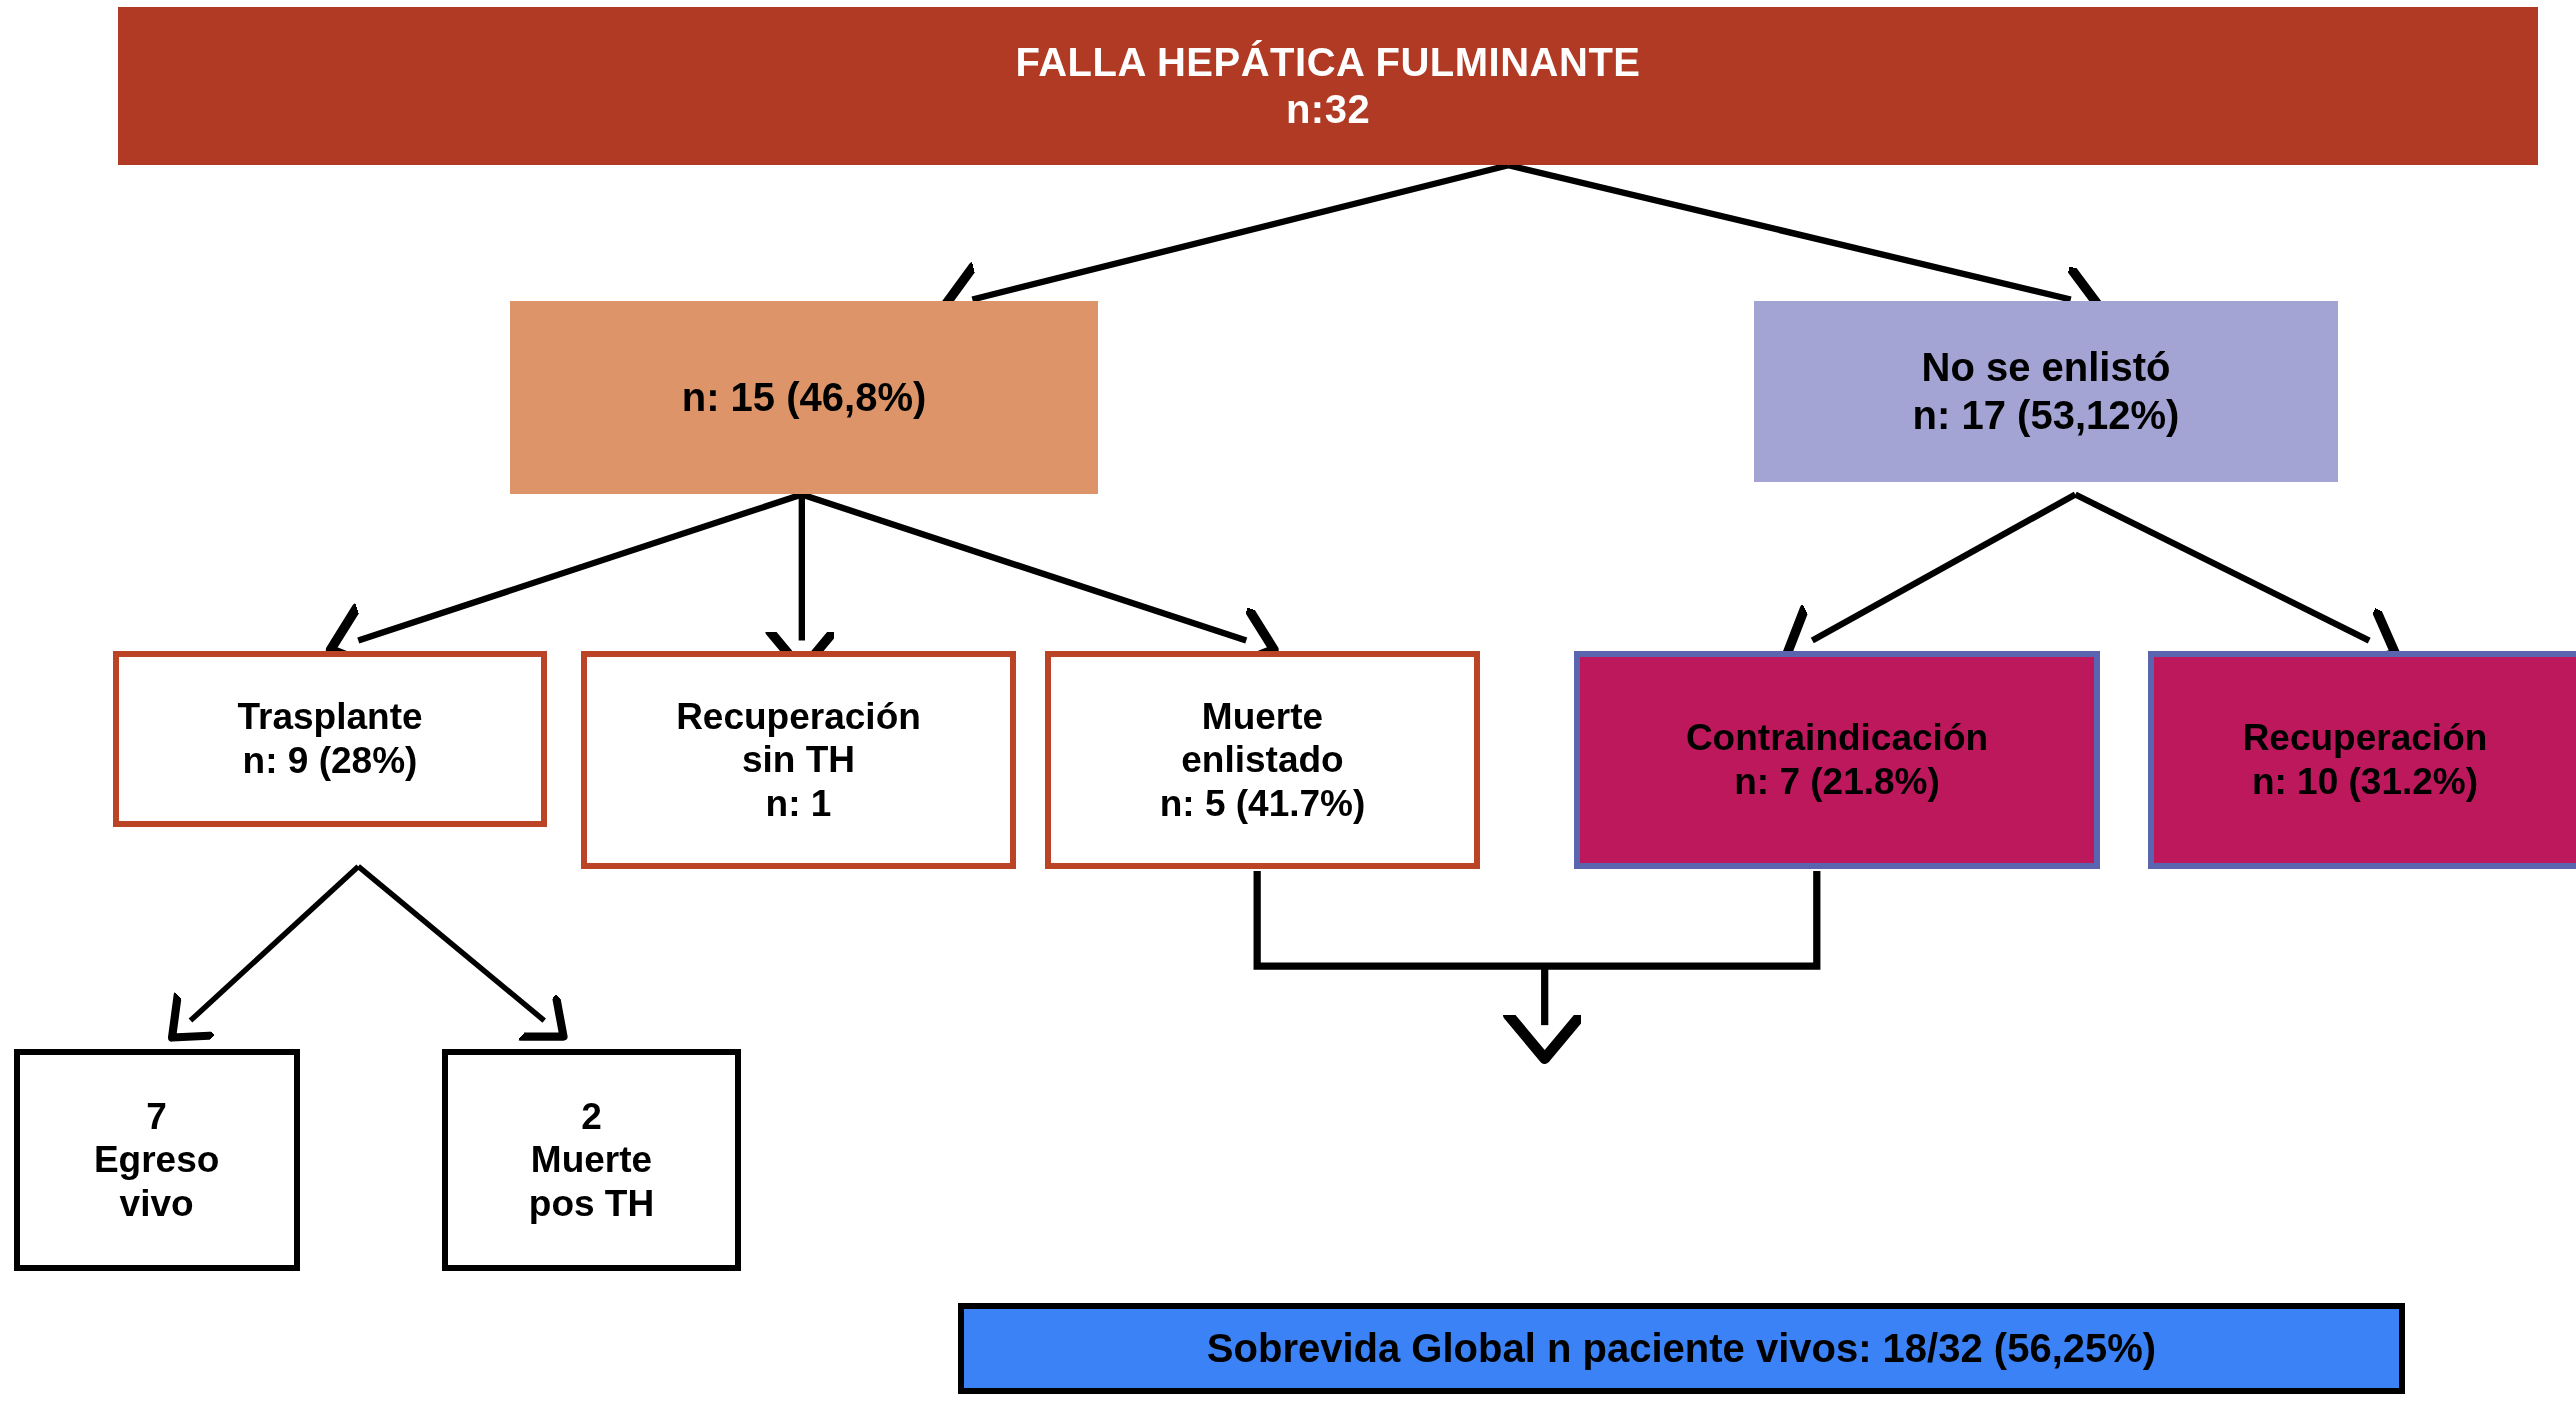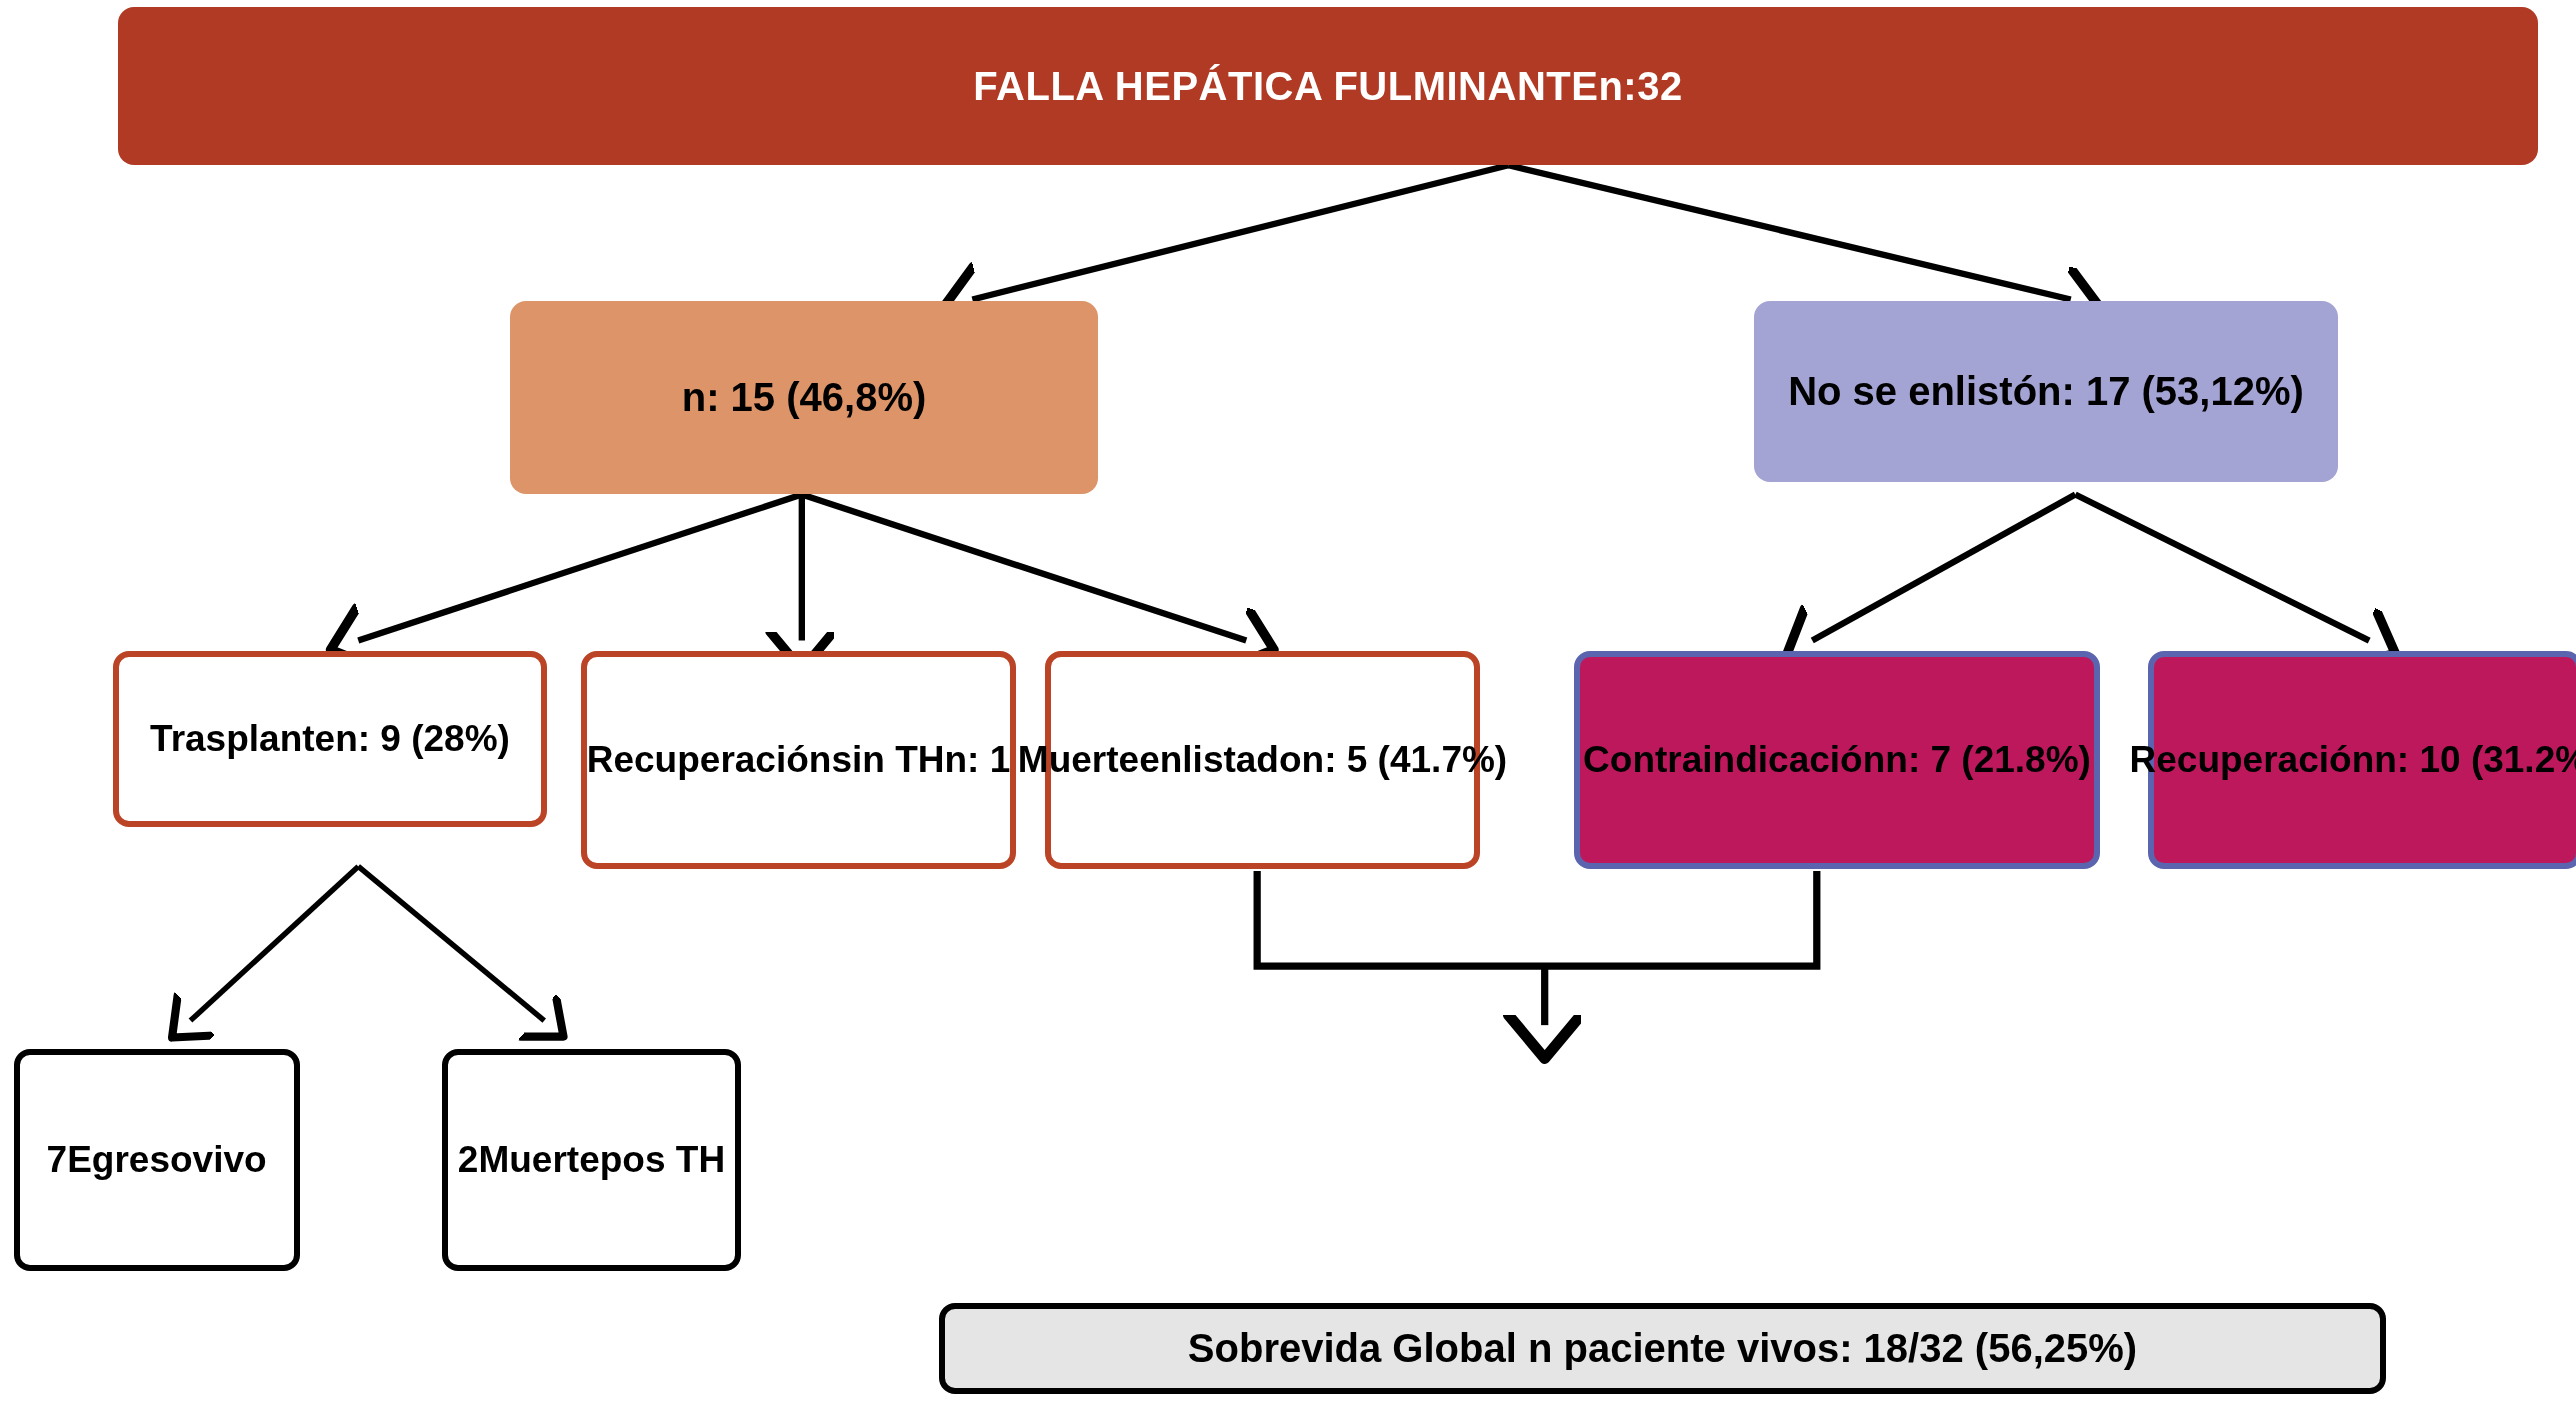--- a/index.html
+++ b/index.html
@@ -19,27 +19,26 @@
     position: absolute;
     left: 0; top: 0;
     width: 2576px;
     height: 1409px;
     pointer-events: none;
   }
   .node {
     position: absolute;
     box-sizing: border-box;
     display: flex;
-    flex-direction: row;
+    flex-direction: column;
     align-items: center;
     justify-content: center;
     text-align: center;
     line-height: 1.18;
     z-index: 3;
-    border-radius: 16px;
   }
   .node .line {
     display: block;
     white-space: pre;
   }
 
   
   .n-root {
     background: #b03a24;
     color: #ffffff;
@@ -78,25 +77,26 @@
     font-size: 37px;
   }
   .n-black {
     background: #ffffff;
     color: #000000;
     border: 6.3px solid #000000;
     font-weight: bold;
     font-size: 37px;
   }
   .n-summary {
-    background: #e5e5e5;
+    background: #3b82f6;
     color: #000000;
     border: 6.3px solid #000000;
     font-weight: bold;
     font-size: 40px;
+    margin-left: 19px;
   }
 </style>
 </head>
 <body>
 
 <div id="canvas">
 
   <svg id="wires" viewBox="0 0 2840 1553" width="2576" height="1409" xmlns="http://www.w3.org/2000/svg">
     <defs>
       <marker id="ah" markerWidth="16" markerHeight="16" refX="1.4" refY="5" orient="auto" markerUnits="strokeWidth">

